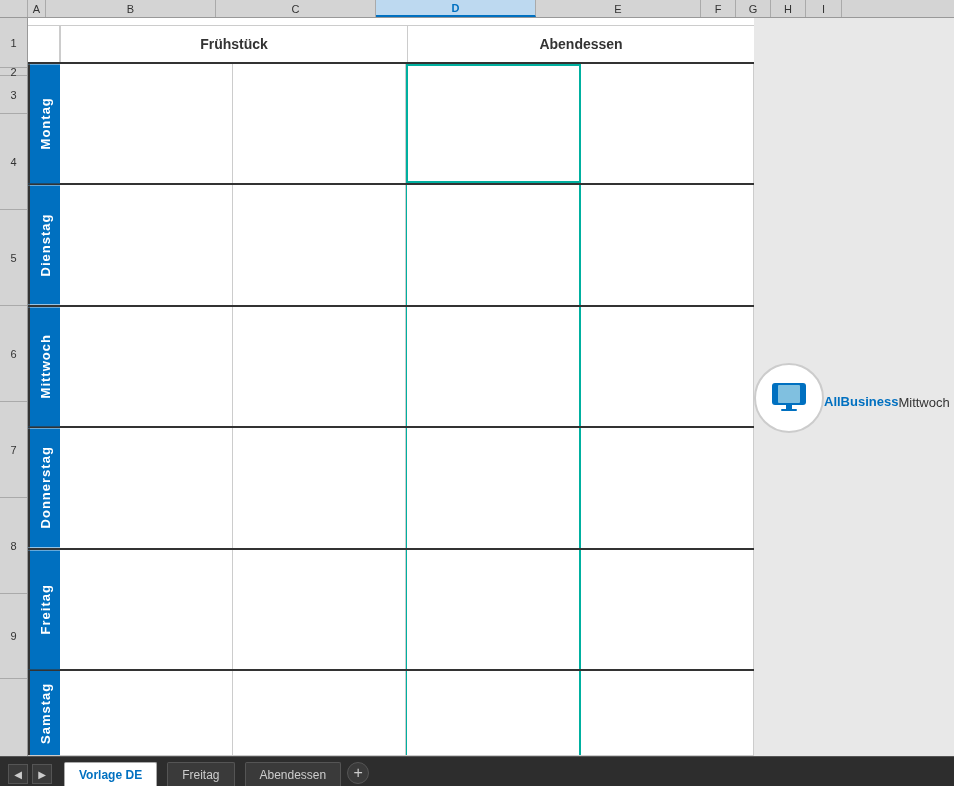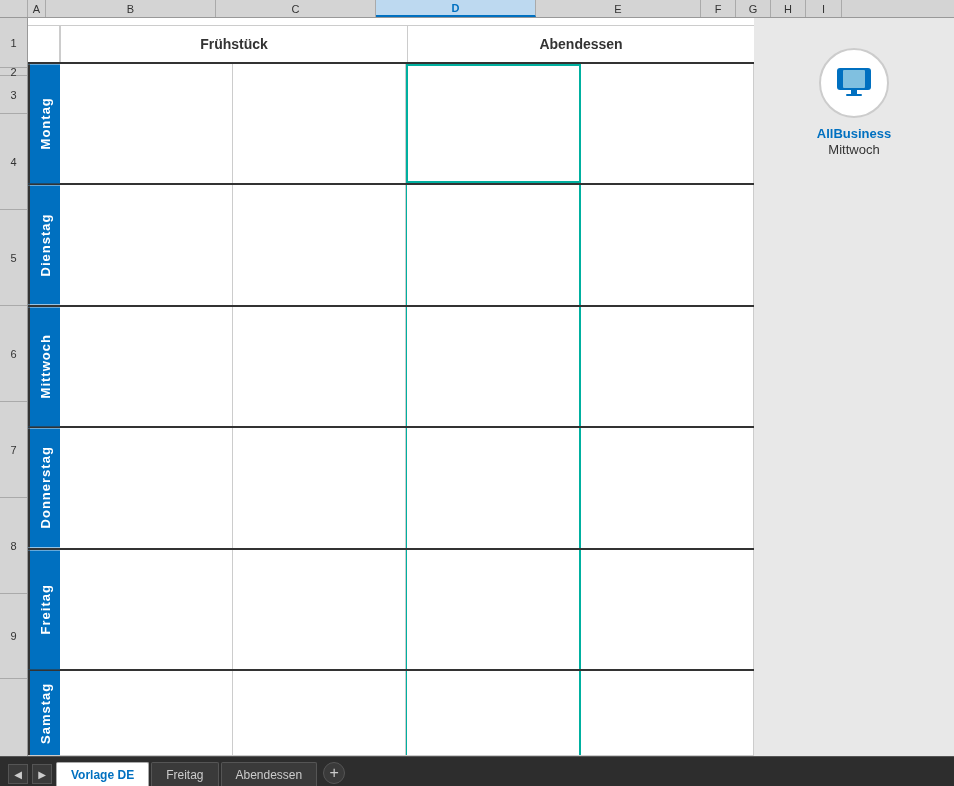--- a/index.html
+++ b/index.html
@@ -191,21 +191,21 @@
       outline-offset: -2px;
       z-index: 2;
     }
 
     
     .right-panel {
       width: 200px;
       min-width: 200px;
       background: #e8e8e8;
       display: flex;
-      flex-direction: column;
+      flex-direction: row;
       align-items: center;
       padding-top: 30px;
     }
 
     .logo-circle {
       width: 70px;
       height: 70px;
       border-radius: 50%;
       background: white;
       border: 2px solid #ccc;
@@ -262,20 +262,21 @@
       cursor: pointer;
       border: 1px solid #555;
       border-bottom: none;
       margin-right: 2px;
       height: 24px;
       display: flex;
       align-items: center;
       background: #3a3a3a;
       color: #ccc;
       border-radius: 2px 2px 0 0;
+      margin-left: 8px;
     }
 
     .sheet-tab.active {
       background: white;
       color: #0070C0;
       font-weight: 700;
       border-color: #aaa;
     }
 
     .add-sheet-btn {

